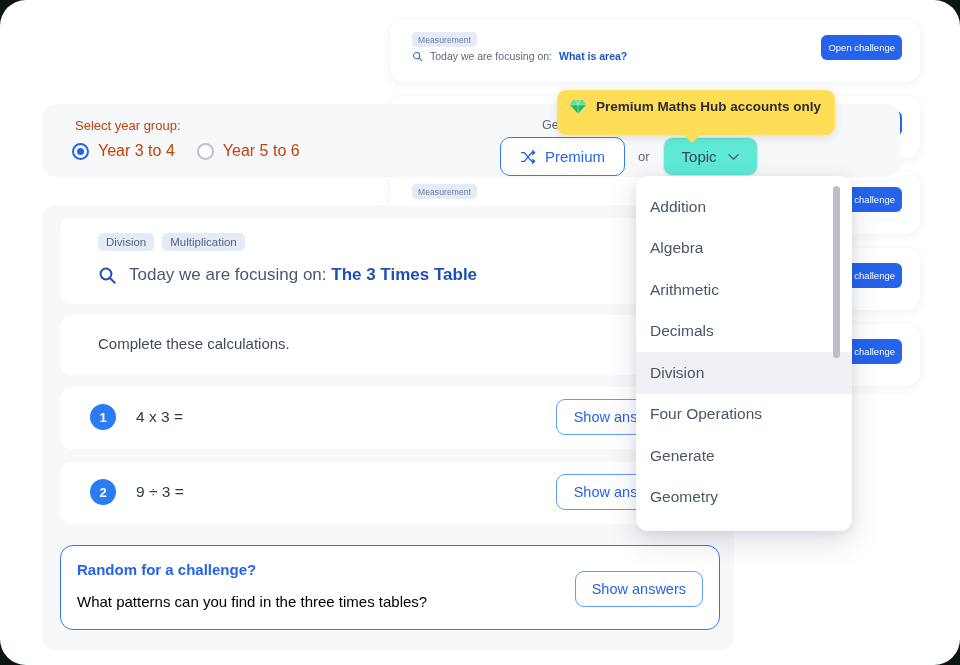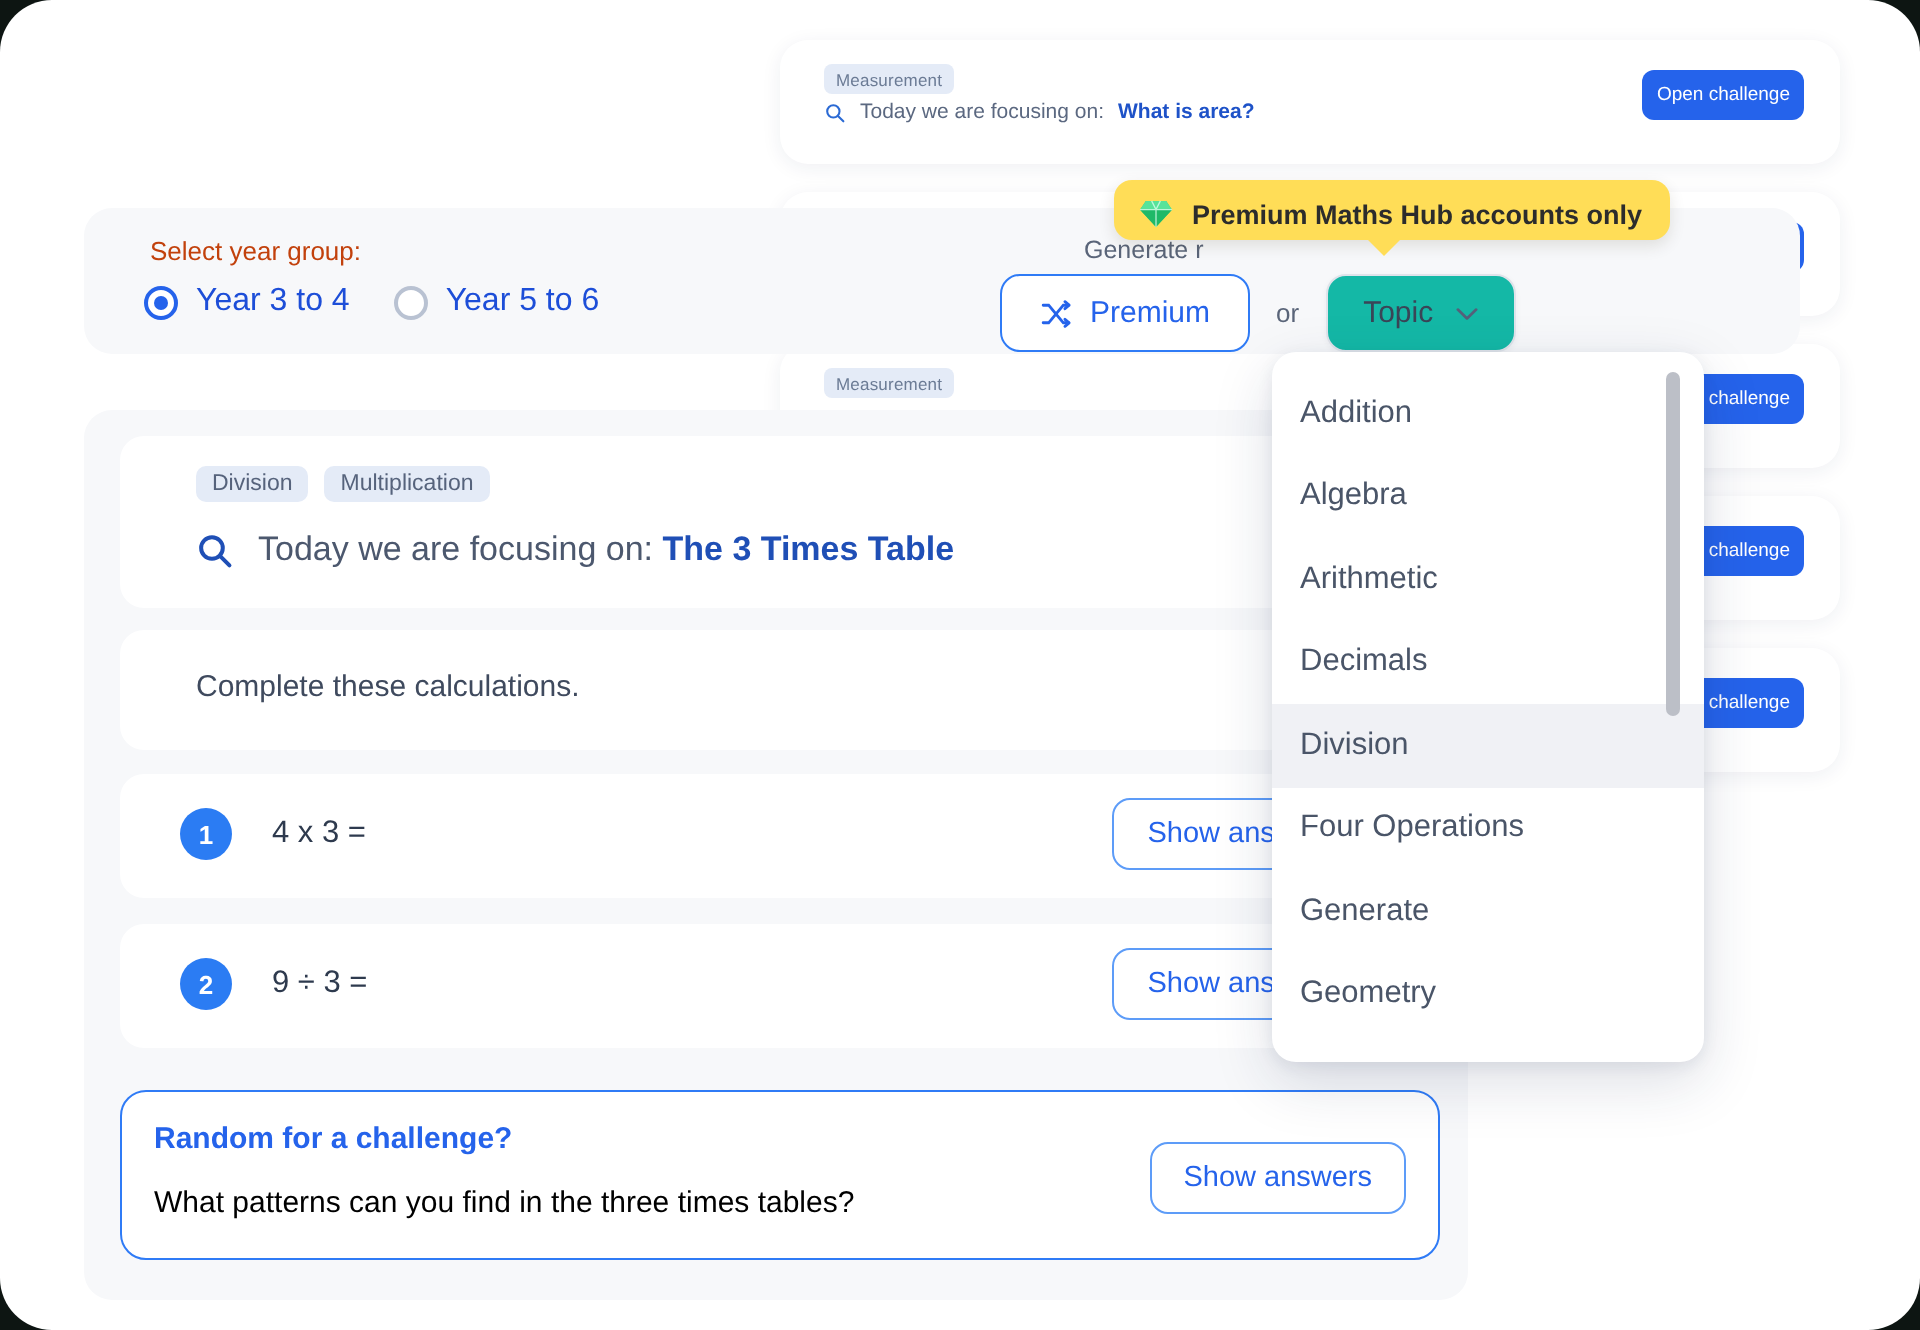--- a/index.html
+++ b/index.html
@@ -110,21 +110,21 @@
     display: flex;
     align-items: center;
     gap: 22px;
   }
   .radio-opt {
     display: flex;
     align-items: center;
     gap: 9px;
     cursor: pointer;
     font-size: 16px;
-    color: #1d4ed8;
+    color: #c2410c;
     justify-content: space-between;
   }
   .radio-dot {
     width: 17px; height: 17px;
     border-radius: 50%;
     border: 2px solid #b9c2d2;
     background: #fff;
     position: relative;
     flex: 0 0 auto;
   }
@@ -168,41 +168,41 @@
     border-radius: 10px;
     padding: 10px 19px;
     cursor: pointer;
     font-family: inherit;
   }
   .or-text { font-size: 13px; color: #5a6579; }
   .btn-topic {
     display: flex;
     align-items: center;
     gap: 11px;
-    background: #14b8a6;
+    background: #5eead4;
     border: 1.2px solid #dfe3ea;
     color: #3a4557;
     font-size: 15px;
     border-radius: 10px;
     padding: 10px 18px;
     cursor: pointer;
     font-family: inherit;
     box-shadow: 0 1px 3px rgba(20,30,60,.05);
   }
 
   
   #tooltip {
     position: absolute;
     left: 557px;
     top: 90px;
     background: #ffdd57;
     border-radius: 9px;
-    padding: 9px 14px 5px 12px;
-    display: flex;
-    align-items: flex-end;
+    padding: 9px 14px 20px 12px;
+    display: flex;
+    align-items: flex-start;
     gap: 9px;
     z-index: 40;
     box-shadow: 0 3px 8px rgba(50,40,0,.12);
   }
   #tooltip .tip-text {
     font-size: 13.5px;
     font-weight: 700;
     color: #2c2c2c;
     white-space: nowrap;
   }

